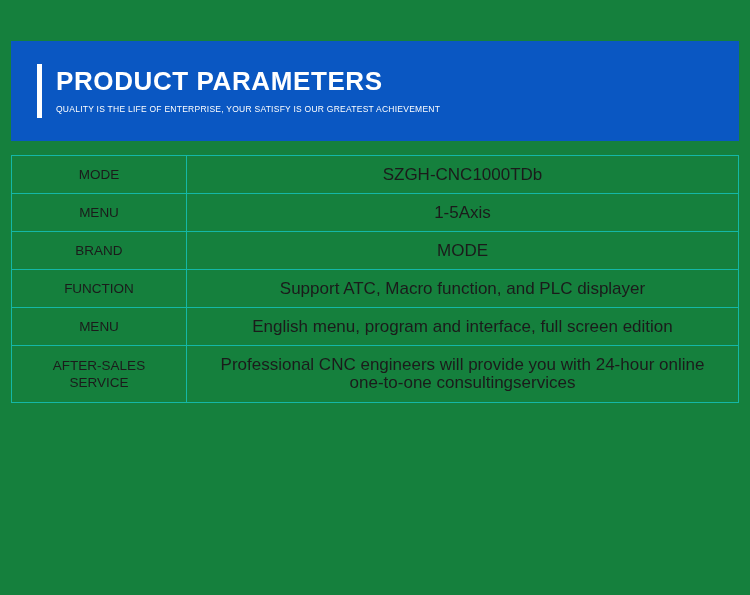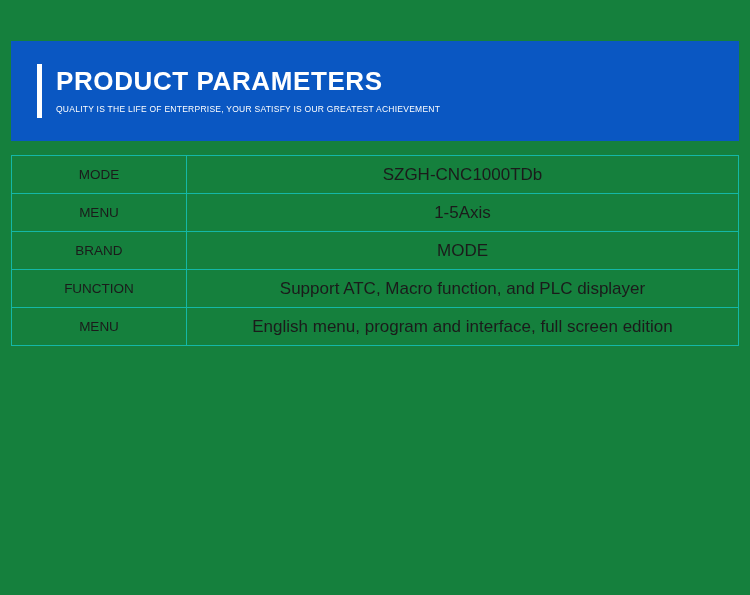--- a/index.html
+++ b/index.html
@@ -142,18 +142,28 @@
       <tr class="row-h-normal">
         <td class="label">MENU</td>
         <td class="value">
           <span class="val-line">English menu, program and interface, full screen edition</span>
         </td>
       </tr>
 
 
 
 
+      <tr class="row-h-tall">
+        <td class="label">
+          <span class="val-line">AFTER-SALES</span>
+          <span class="val-line">SERVICE</span>
+        </td>
+        <td class="value">
+          <span class="val-line">Professional CNC engineers will provide you with 24-hour online</span>
+          <span class="val-line">one-to-one consultingservices</span>
+        </td>
+      </tr>
 
 
     </tbody>
   </table>
 
 </div>
 
 </body></html>

